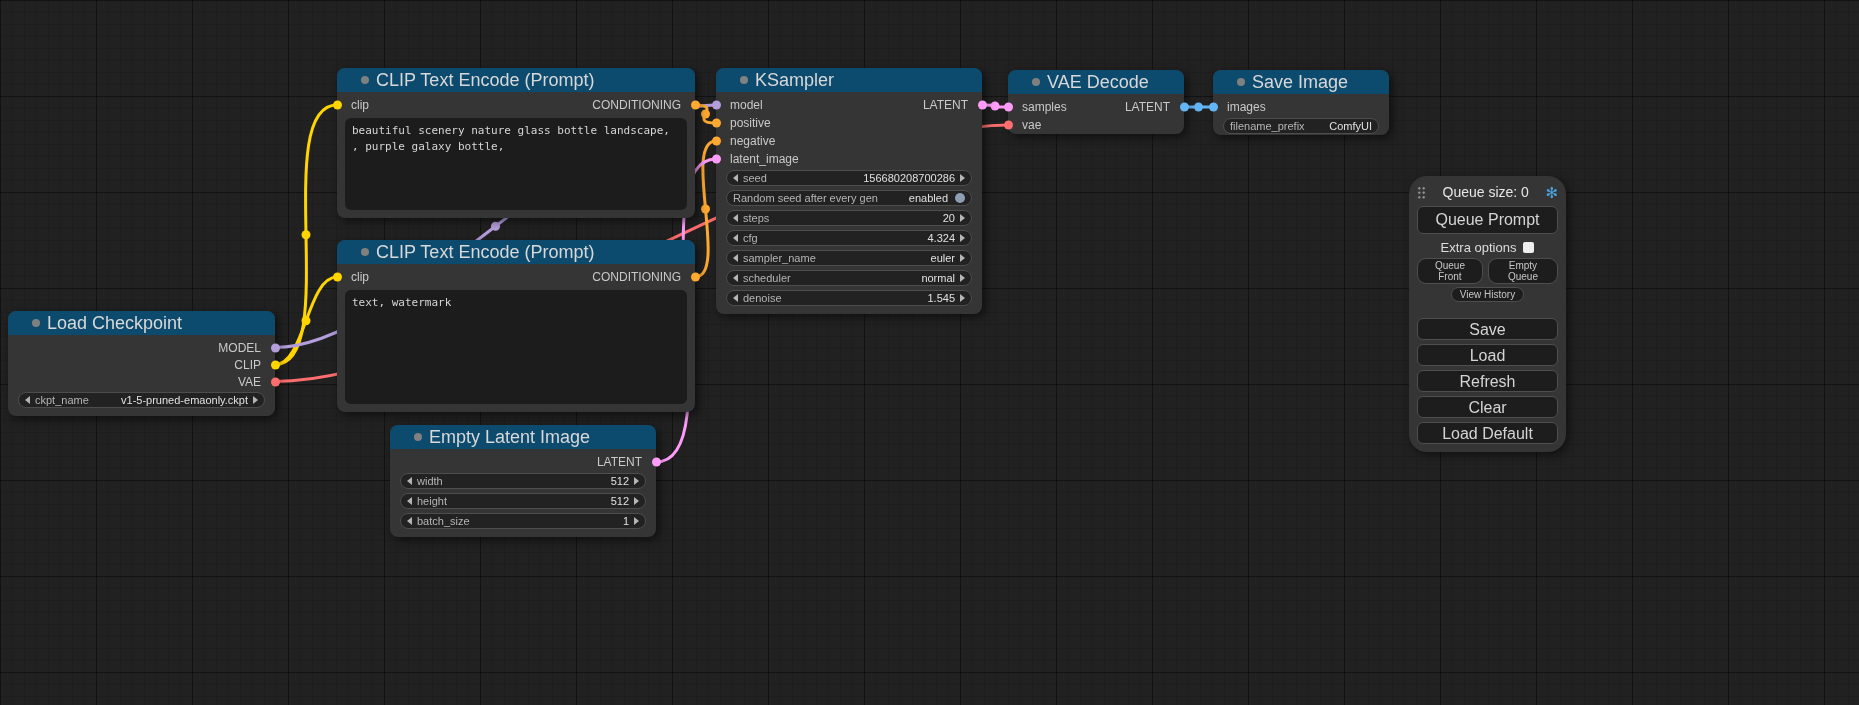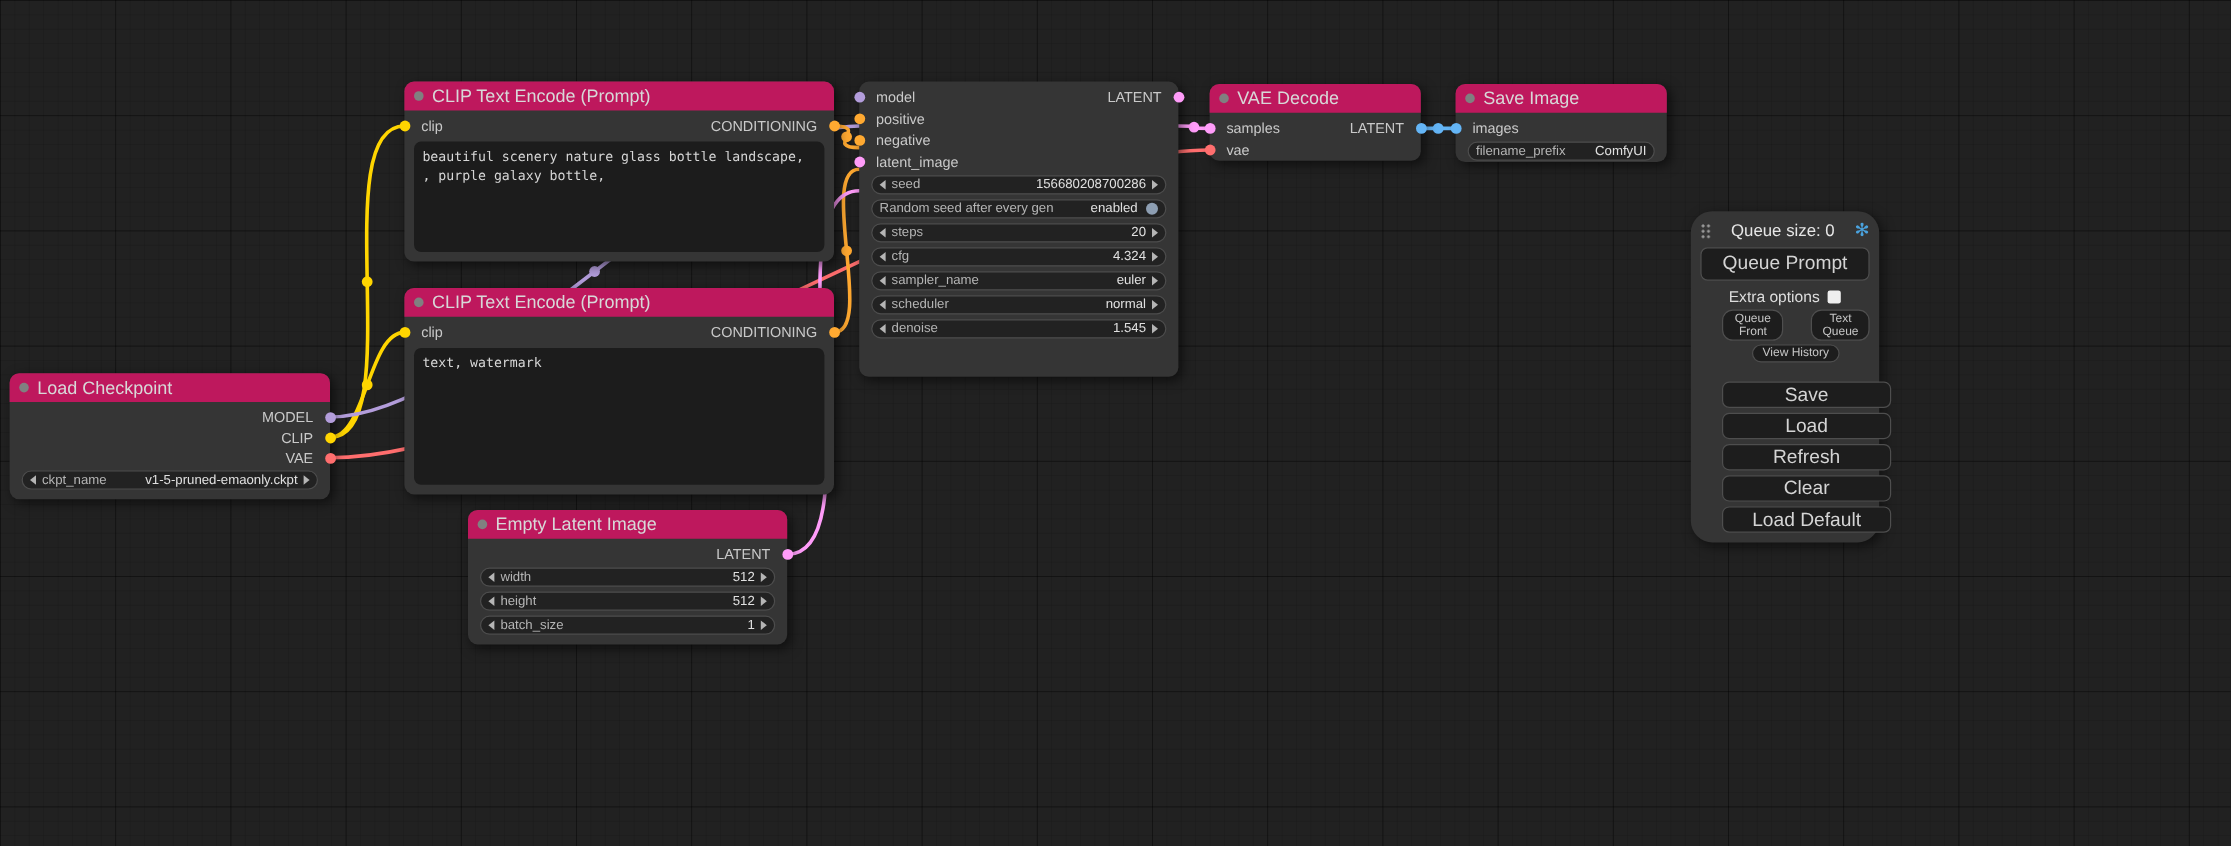--- a/index.html
+++ b/index.html
@@ -13,23 +13,23 @@
       linear-gradient(rgba(0,0,0,.10) 1px, transparent 1px) 0 0 / 12px 12px,
       linear-gradient(90deg, rgba(0,0,0,.10) 1px, transparent 1px) 0 0 / 12px 12px,
       #212121;
   }
   #wires{position:absolute;left:0;top:0;width:1859px;height:705px;z-index:1;}
   .node{
     position:absolute;z-index:2;background:#353535;border-radius:8px;
     box-shadow:3px 3px 10px rgba(0,0,0,.55);color:#ccc;
   }
   .node-title{
-    height:24px;background:#be185d;border-radius:8px 8px 0 0;
-    display:flex;align-items:center;gap:7px;padding:0 8px;
-    font-size:15px;color:#d8d8d8;white-space:nowrap;
+    height:24px;background:#0c4a6e;border-radius:8px 8px 0 0;
+    display:flex;align-items:center;gap:7px;padding:0 24px;
+    font-size:18px;color:#d8d8d8;white-space:nowrap;
   }
   .collapse-dot{width:8px;height:8px;border-radius:50%;background:#808080;flex:none;}
   .slots{margin-top:4px;}
   .srow{position:relative;height:18px;display:flex;align-items:center;font-size:12px;color:#c9c9c9;}
   .srow.h17{height:17px;}
   .in-label{padding-left:14px;}
   .out-label{margin-left:auto;padding-right:14px;}
   .dot{position:absolute;width:9px;height:9px;border-radius:50%;top:50%;transform:translateY(-50%);z-index:3;}
   .dot.in{left:-4.5px;}
   .dot.out{right:-4.5px;}
@@ -62,21 +62,20 @@
     width:9px;height:13px;flex:none;
     background-image:radial-gradient(circle,#9a9a9a 1.1px,transparent 1.3px);
     background-size:4.5px 4.5px;
   }
   .queue-size{flex:1;text-align:center;font-size:14px;color:#e6e6e6;}
   .gear{font-size:15px;line-height:1;flex:none;cursor:pointer;}
   .btn{
     display:block;width:100%;background:#1d1d1d;border:1px solid #4e4e4e;border-radius:6px;
     color:#d4d4d4;font-size:16px;text-align:center;padding:3px 0;cursor:pointer;
     font-family:"Liberation Sans","DejaVu Sans",sans-serif;
-    margin-left:18px;
   }
   .btn.qp{margin:4px 0 2px;padding:4px 0;}
   .btn.big{height:22px;padding:2px 0;margin-top:4px;}
   .extra-row{display:flex;align-items:center;justify-content:center;gap:7px;font-size:13px;margin:6px 0 3px;text-align:center;}
   .checkbox{width:11px;height:11px;background:#efefef;border-radius:2px;flex:none;}
   .small-row{display:flex;justify-content:center;gap:5px;margin-bottom:3px;}
   .btn.small{
     display:inline-block;width:auto;font-size:10px;padding:1px 8px;border-radius:9px;color:#c6c6c6;
   }
   .gap{height:9px;}
@@ -161,20 +160,24 @@
         <span class="in-label">clip</span>
         <span class="out-label">CONDITIONING</span>
         <span class="dot in" style="background: rgb(255, 213, 0);"></span>
         <span class="dot out" style="background: rgb(255, 169, 49);"></span>
       </div>
     </div>
     <div class="prompt-text">text, watermark</div>
   </div>
 
   <div class="node" style="left:716px;top:68px;width:266px;height:246px;">
+    <div class="node-title">
+      <span class="collapse-dot"></span>
+      <span>KSampler</span>
+    </div>
     <div class="slots">
       <div class="srow">
         <span class="in-label">model</span>
         <span class="out-label">LATENT</span>
         <span class="dot in" style="background: rgb(179, 157, 219);"></span>
         <span class="dot out" style="background: rgb(255, 156, 249);"></span>
       </div>
       <div class="srow">
         <span class="in-label">positive</span>
         <span class="dot in" style="background: rgb(255, 169, 49);"></span>
@@ -310,21 +313,21 @@
       <span class="queue-size">Queue size: 0</span>
       <span class="gear" style="color: rgb(74, 163, 223);">✻</span>
     </div>
     <button class="btn qp">Queue Prompt</button>
     <div class="extra-row">
       <span>Extra options</span>
       <span class="checkbox"></span>
     </div>
     <div class="small-row">
       <button class="btn small">Queue Front</button>
-      <button class="btn small">Text Queue</button>
+      <button class="btn small">Empty Queue</button>
     </div>
     <div class="small-row">
       <button class="btn small">View History</button>
     </div>
     <div class="gap"></div>
     <button class="btn big">Save</button>
     <button class="btn big">Load</button>
     <button class="btn big">Refresh</button>
     <button class="btn big">Clear</button>
     <button class="btn big">Load Default</button>

